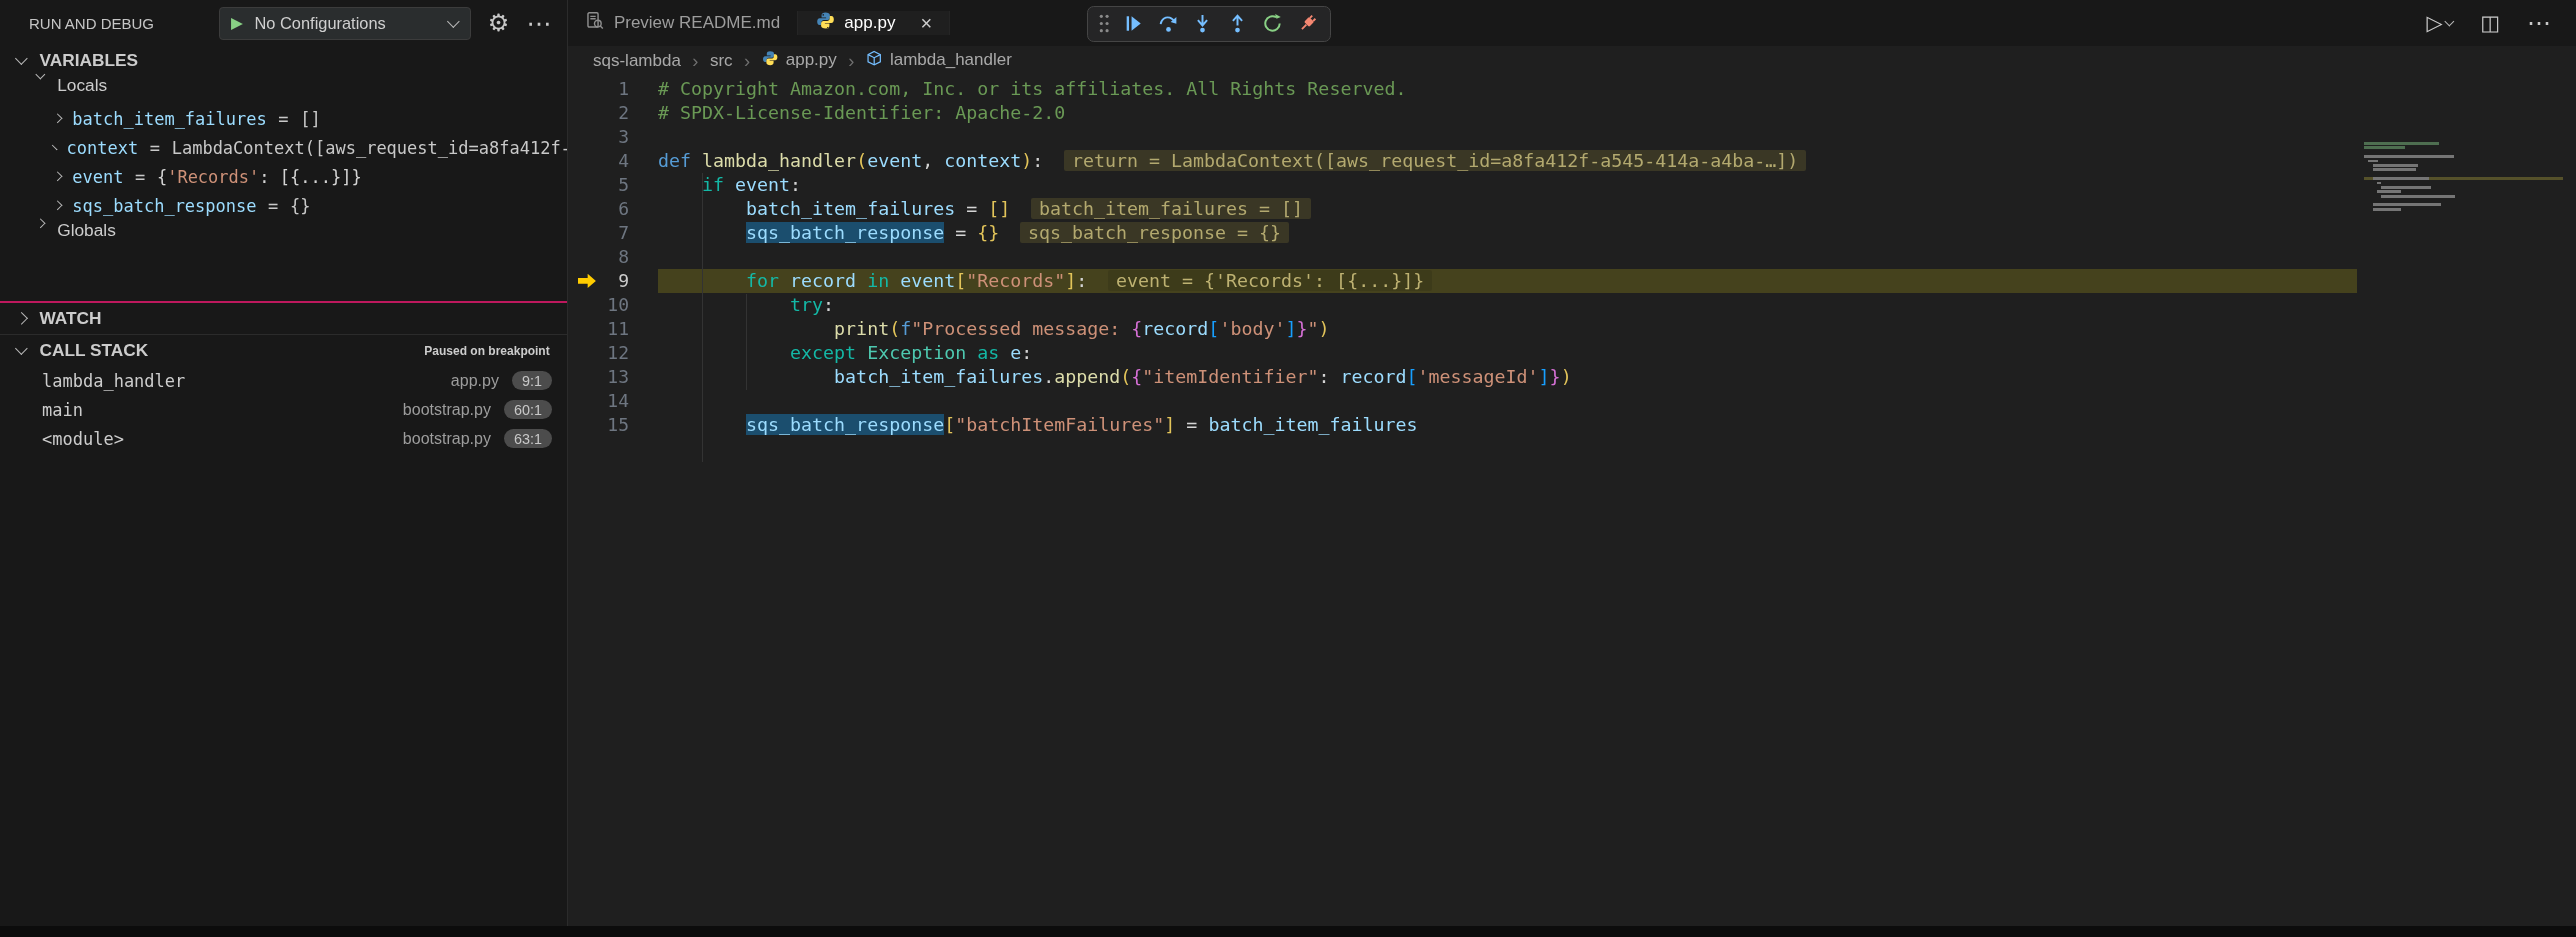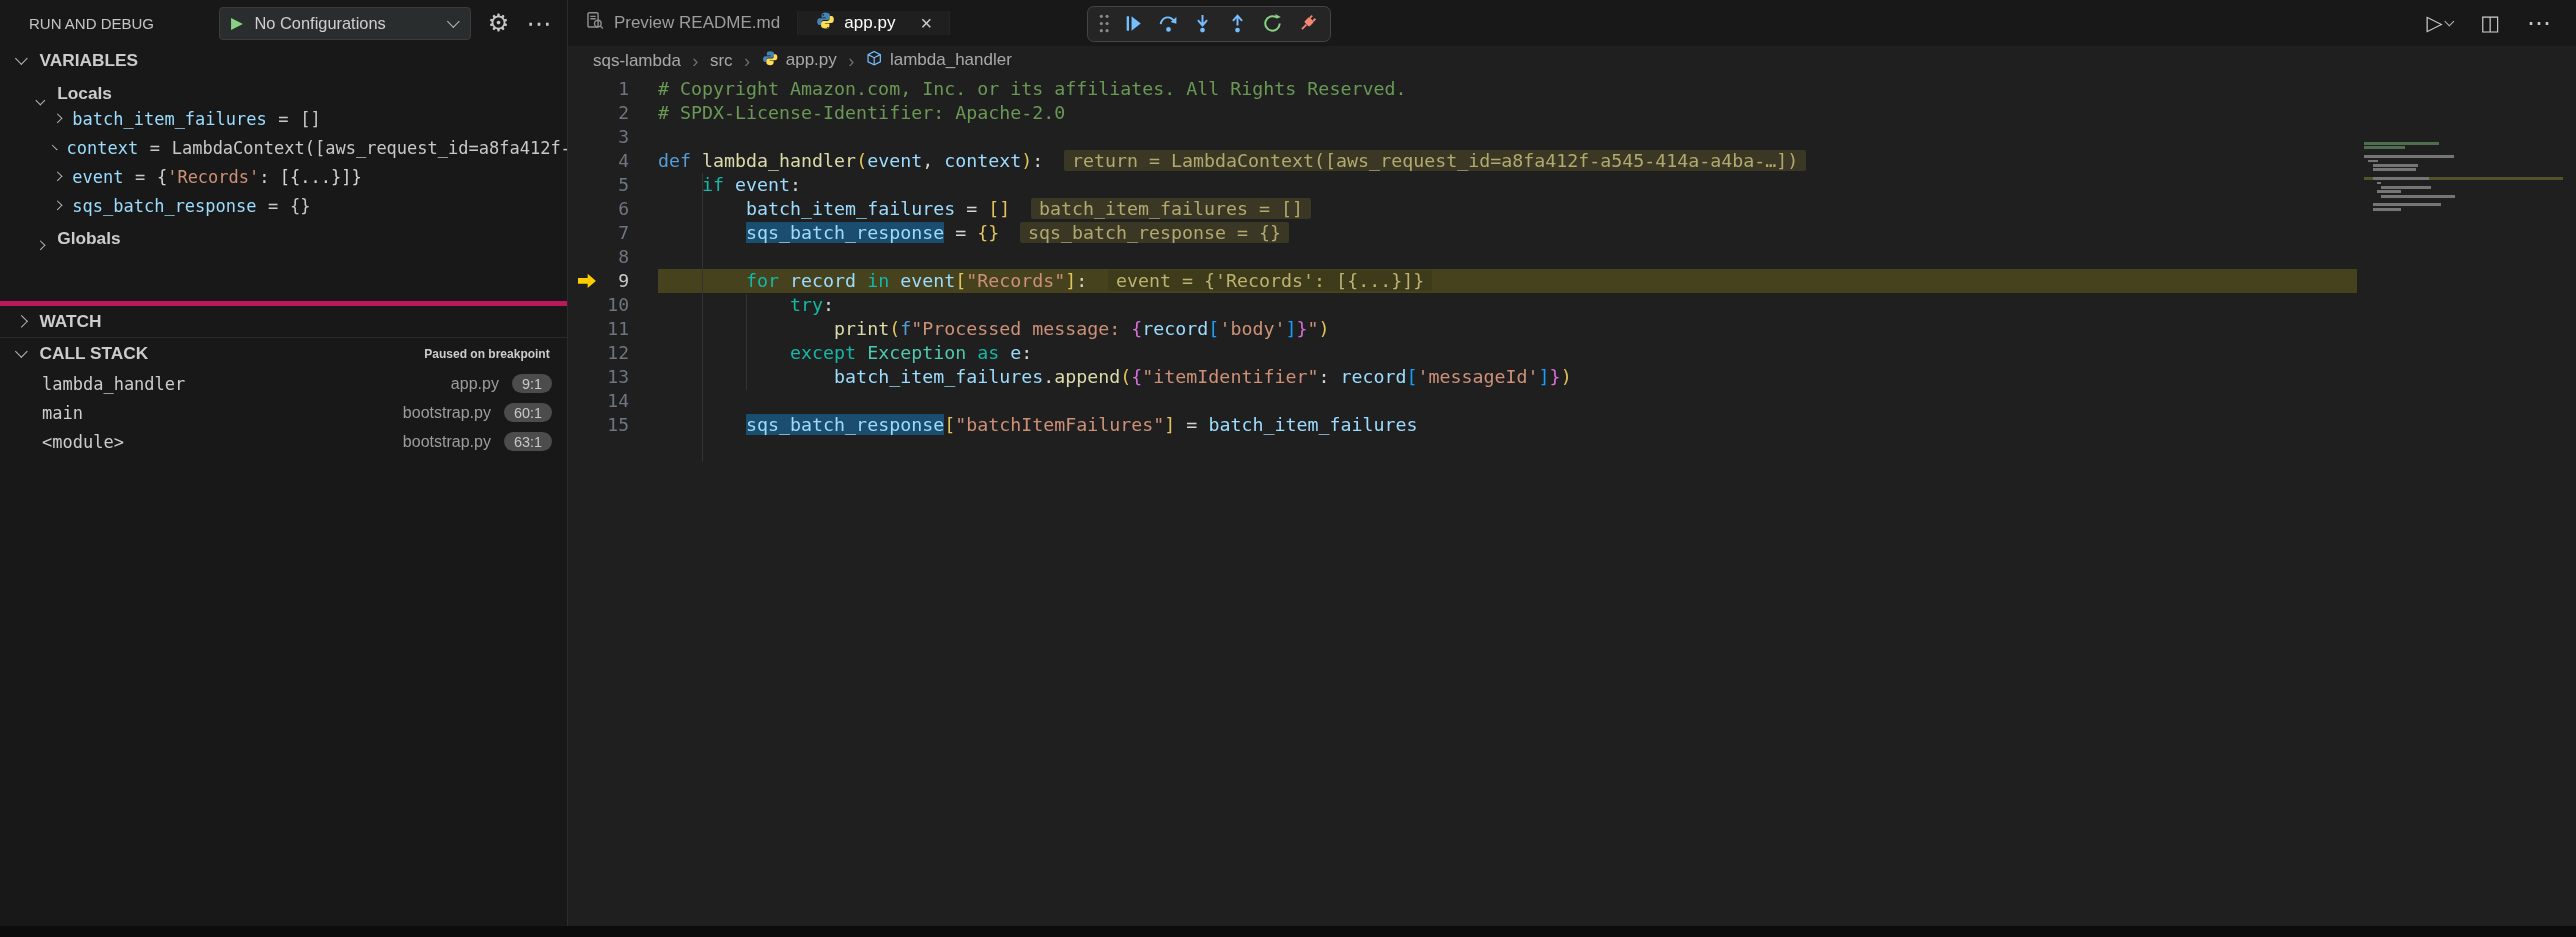--- a/index.html
+++ b/index.html
@@ -24,28 +24,28 @@
   .gear{font-size:24px;color:#c8c8c8;line-height:1}
   .dots{font-size:25px;color:#c8c8c8;line-height:1}
 
   .cv{display:inline-block;width:8.7px;height:8.7px;border-right:1.9px solid #b8b8b8;border-bottom:1.9px solid #b8b8b8}
   .cv.down{transform:rotate(45deg);margin-top:-3.9px}
   .cv.right{transform:rotate(-45deg)}
   .cv.sm{width:6.7px;height:6.7px}
 
   .sec-header{display:flex;align-items:center;height:29px;padding-left:17.3px;gap:13.5px;
               font-weight:700;font-size:17.3px;color:#cccccc}
-  .locals-row,.globals-row{display:flex;align-items:flex-end;height:29px;padding-left:37px;gap:13.5px;
-              font-weight:700;font-size:17.3px;color:#cccccc}
+  .locals-row,.globals-row{display:flex;align-items:flex-start;height:29px;padding-left:37px;gap:13.5px;
+              font-weight:400;font-size:17.3px;color:#cccccc}
   .tree-row{display:flex;align-items:center;height:29px;padding-left:54px;gap:11.6px;
             font-family:"DejaVu Sans Mono",monospace;font-size:17px;white-space:nowrap;overflow:hidden}
   .vname{color:#9cdcfe}
   .veq{color:#c8c8c8}
   .vval{color:#c8c8c8}
-  .watch-sec{border-top:5px solid #be185d;margin-top:52px}
+  .watch-sec{border-top:2px solid #be185d;margin-top:52px}
   .watch-row{display:flex;align-items:center;height:31px;padding-left:17.3px;gap:13.5px;
              font-weight:700;font-size:17.3px;color:#cccccc}
   .cs-sec{border-top:1px solid #2b2b2b}
   .cs-header{display:flex;align-items:center;height:31px;padding:0 17.3px;gap:13.5px;
              font-weight:700;font-size:17.3px;color:#cccccc}
   .cs-status{margin-left:auto;font-size:12px;font-weight:700;color:#cccccc}
   .frame-row{display:flex;align-items:center;height:29px;padding:0 15.4px 0 42px;gap:13.5px}
   .frame-name{font-family:"DejaVu Sans Mono",monospace;font-size:17px;color:#cccccc;white-space:nowrap}
   .frame-file{margin-left:auto;font-size:16px;color:#9d9d9d}
   .frame-badge{background:#4c4c4c;border-radius:9.6px;padding:1.9px 9.6px;font-size:14.4px;color:#c8c8c8}

